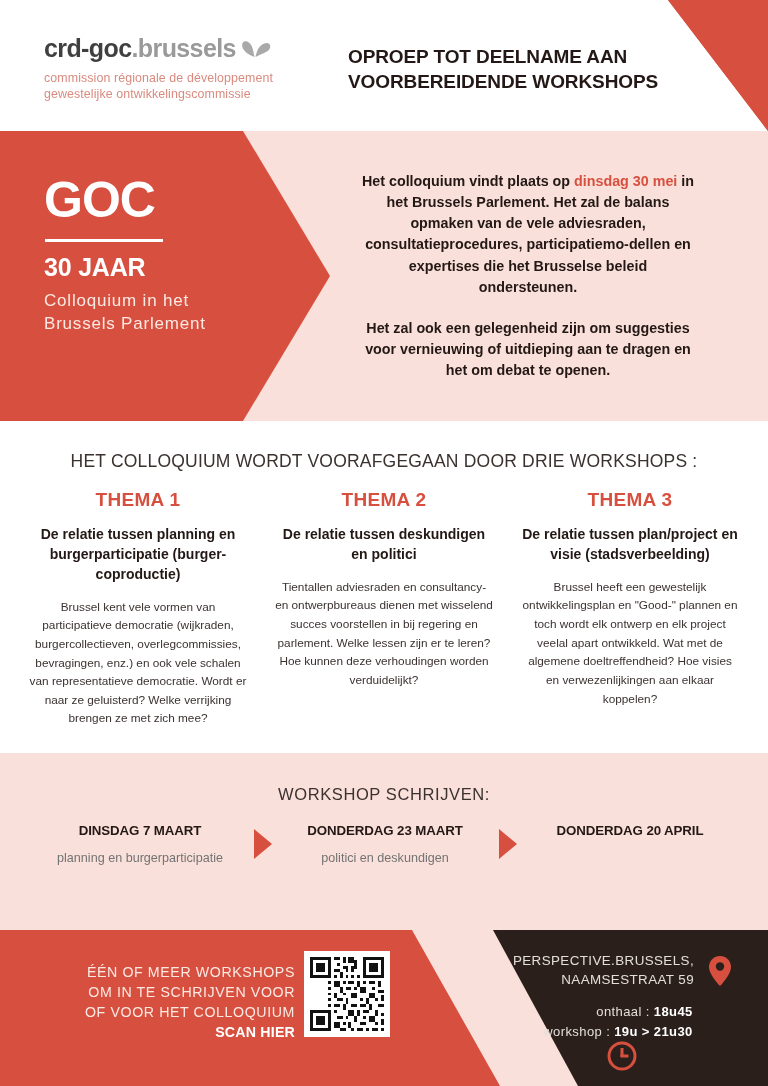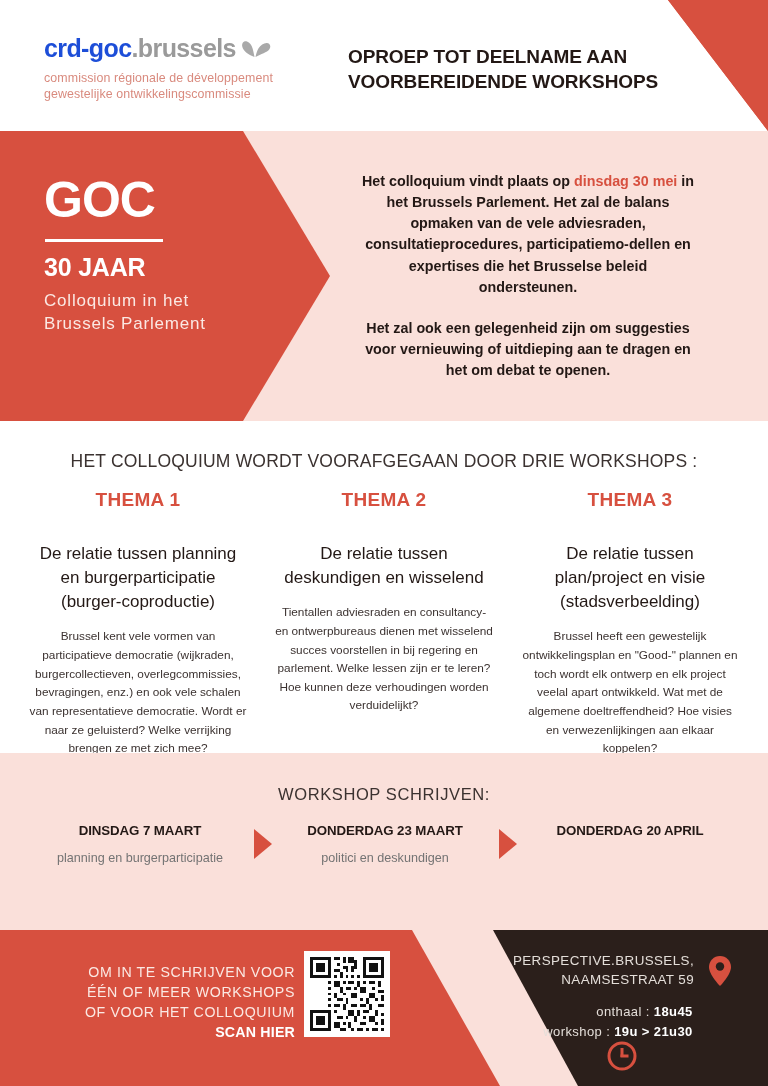--- a/index.html
+++ b/index.html
@@ -37,21 +37,21 @@
     left: 44px; top: 36px;
     width: 300px;
   }
   .logo-main {
     font-size: 25px;
     font-weight: bold;
     letter-spacing: -0.6px;
     line-height: 1;
     white-space: nowrap;
   }
-  .logo-crd { color: #1d4ed8; }
+  .logo-crd { color: #404040; }
   .logo-dot { color: #9a9a9a; }
   .logo-brussels { color: #9a9a9a; }
   .logo-heart {
     display: inline-block;
     vertical-align: middle;
     margin-left: 5px;
     position: relative;
     top: -1px;
   }
   .logo-sub {
@@ -153,23 +153,23 @@
     justify-content: space-between;
   }
   .theme-col { width: 220px; text-align: center; }
   .theme-label {
     font-size: 19px;
     font-weight: bold;
     color: #d7503f;
     letter-spacing: 0.3px;
   }
   .theme-sub {
-    margin-top: 31px;
-    font-size: 17px;
-    font-weight: normal;
+    margin-top: 14px;
+    font-size: 14px;
+    font-weight: bold;
     color: #231815;
     line-height: 1.42;
   }
   .theme-body {
     margin-top: 13px;
     font-size: 11.8px;
     color: #3b3230;
     line-height: 1.58;
   }
 
@@ -330,21 +330,21 @@
   <div class="themes">
     <div class="themes-heading">HET COLLOQUIUM WORDT VOORAFGEGAAN DOOR DRIE WORKSHOPS :</div>
     <div class="theme-cols">
       <div class="theme-col">
         <div class="theme-label">THEMA 1</div>
         <div class="theme-sub">De relatie tussen planning en burgerparticipatie (burger-coproductie)</div>
         <div class="theme-body">Brussel kent vele vormen van participatieve democratie (wijkraden, burgercollectieven, overlegcommissies, bevragingen, enz.) en ook vele schalen van representatieve democratie. Wordt er naar ze geluisterd? Welke verrijking brengen ze met zich mee?</div>
       </div>
       <div class="theme-col">
         <div class="theme-label">THEMA 2</div>
-        <div class="theme-sub">De relatie tussen deskundigen en wisselend</div>
+        <div class="theme-sub">De relatie tussen deskundigen en politici</div>
         <div class="theme-body">Tientallen adviesraden en consultancy- en ontwerpbureaus dienen met wisselend succes voorstellen in bij regering en parlement. Welke lessen zijn er te leren? Hoe kunnen deze verhoudingen worden verduidelijkt?</div>
       </div>
       <div class="theme-col">
         <div class="theme-label">THEMA 3</div>
         <div class="theme-sub">De relatie tussen plan/project en visie (stadsverbeelding)</div>
         <div class="theme-body">Brussel heeft een gewestelijk ontwikkelingsplan en "Good-" plannen en toch wordt elk ontwerp en elk project veelal apart ontwikkeld. Wat met de algemene doeltreffendheid? Hoe visies en verwezenlijkingen aan elkaar koppelen?</div>
       </div>
     </div>
   </div>
 
@@ -375,22 +375,22 @@
     </div>
   </div>
 
   <div class="footer">
     <svg class="footer-shapes" viewBox="0 0 768 156" preserveAspectRatio="none">
       <polygon points="0,0 412,0 500,156 0,156" fill="#d7503f"></polygon>
       <polygon points="493,0 768,0 768,156 578,156" fill="#2b1f1b"></polygon>
     </svg>
 
     <div class="footer-left-text">
+      <div>ÉÉN OF MEER WORKSHOPS</div>
       <div>OM IN TE SCHRIJVEN VOOR</div>
-      <div>ÉÉN OF MEER WORKSHOPS</div>
       <div>OF VOOR HET COLLOQUIUM</div>
       <div class="scan-here">SCAN HIER</div>
     </div>
   </div>
 
   <div class="qr-wrap">
     <svg width="86" height="86" viewBox="0 0 29 29" shape-rendering="crispEdges">
       <rect width="29" height="29" fill="#ffffff"></rect>
       <g fill="#111111">
 

